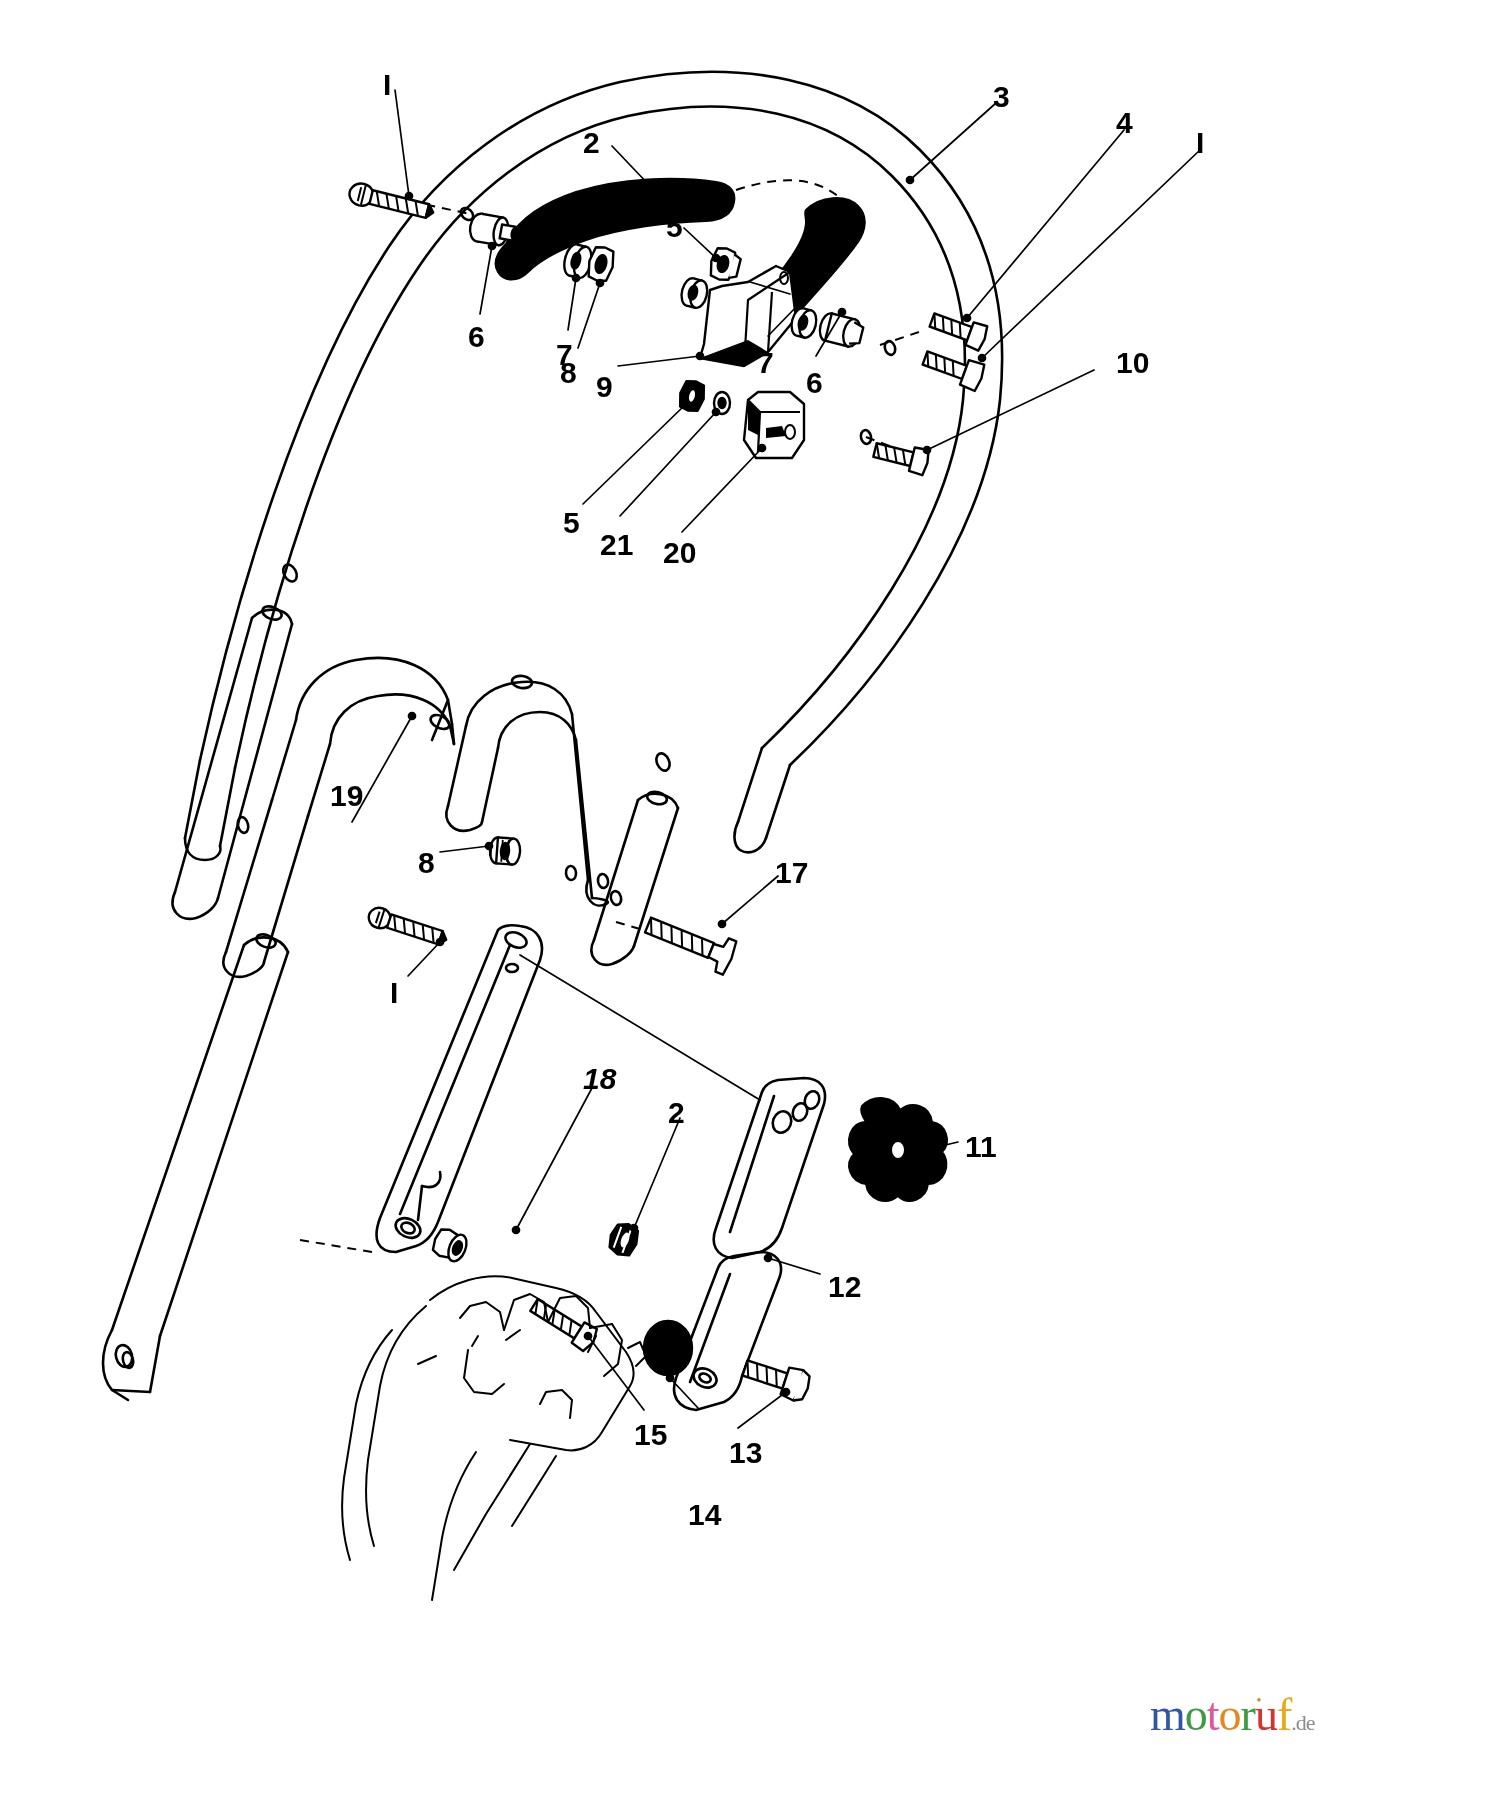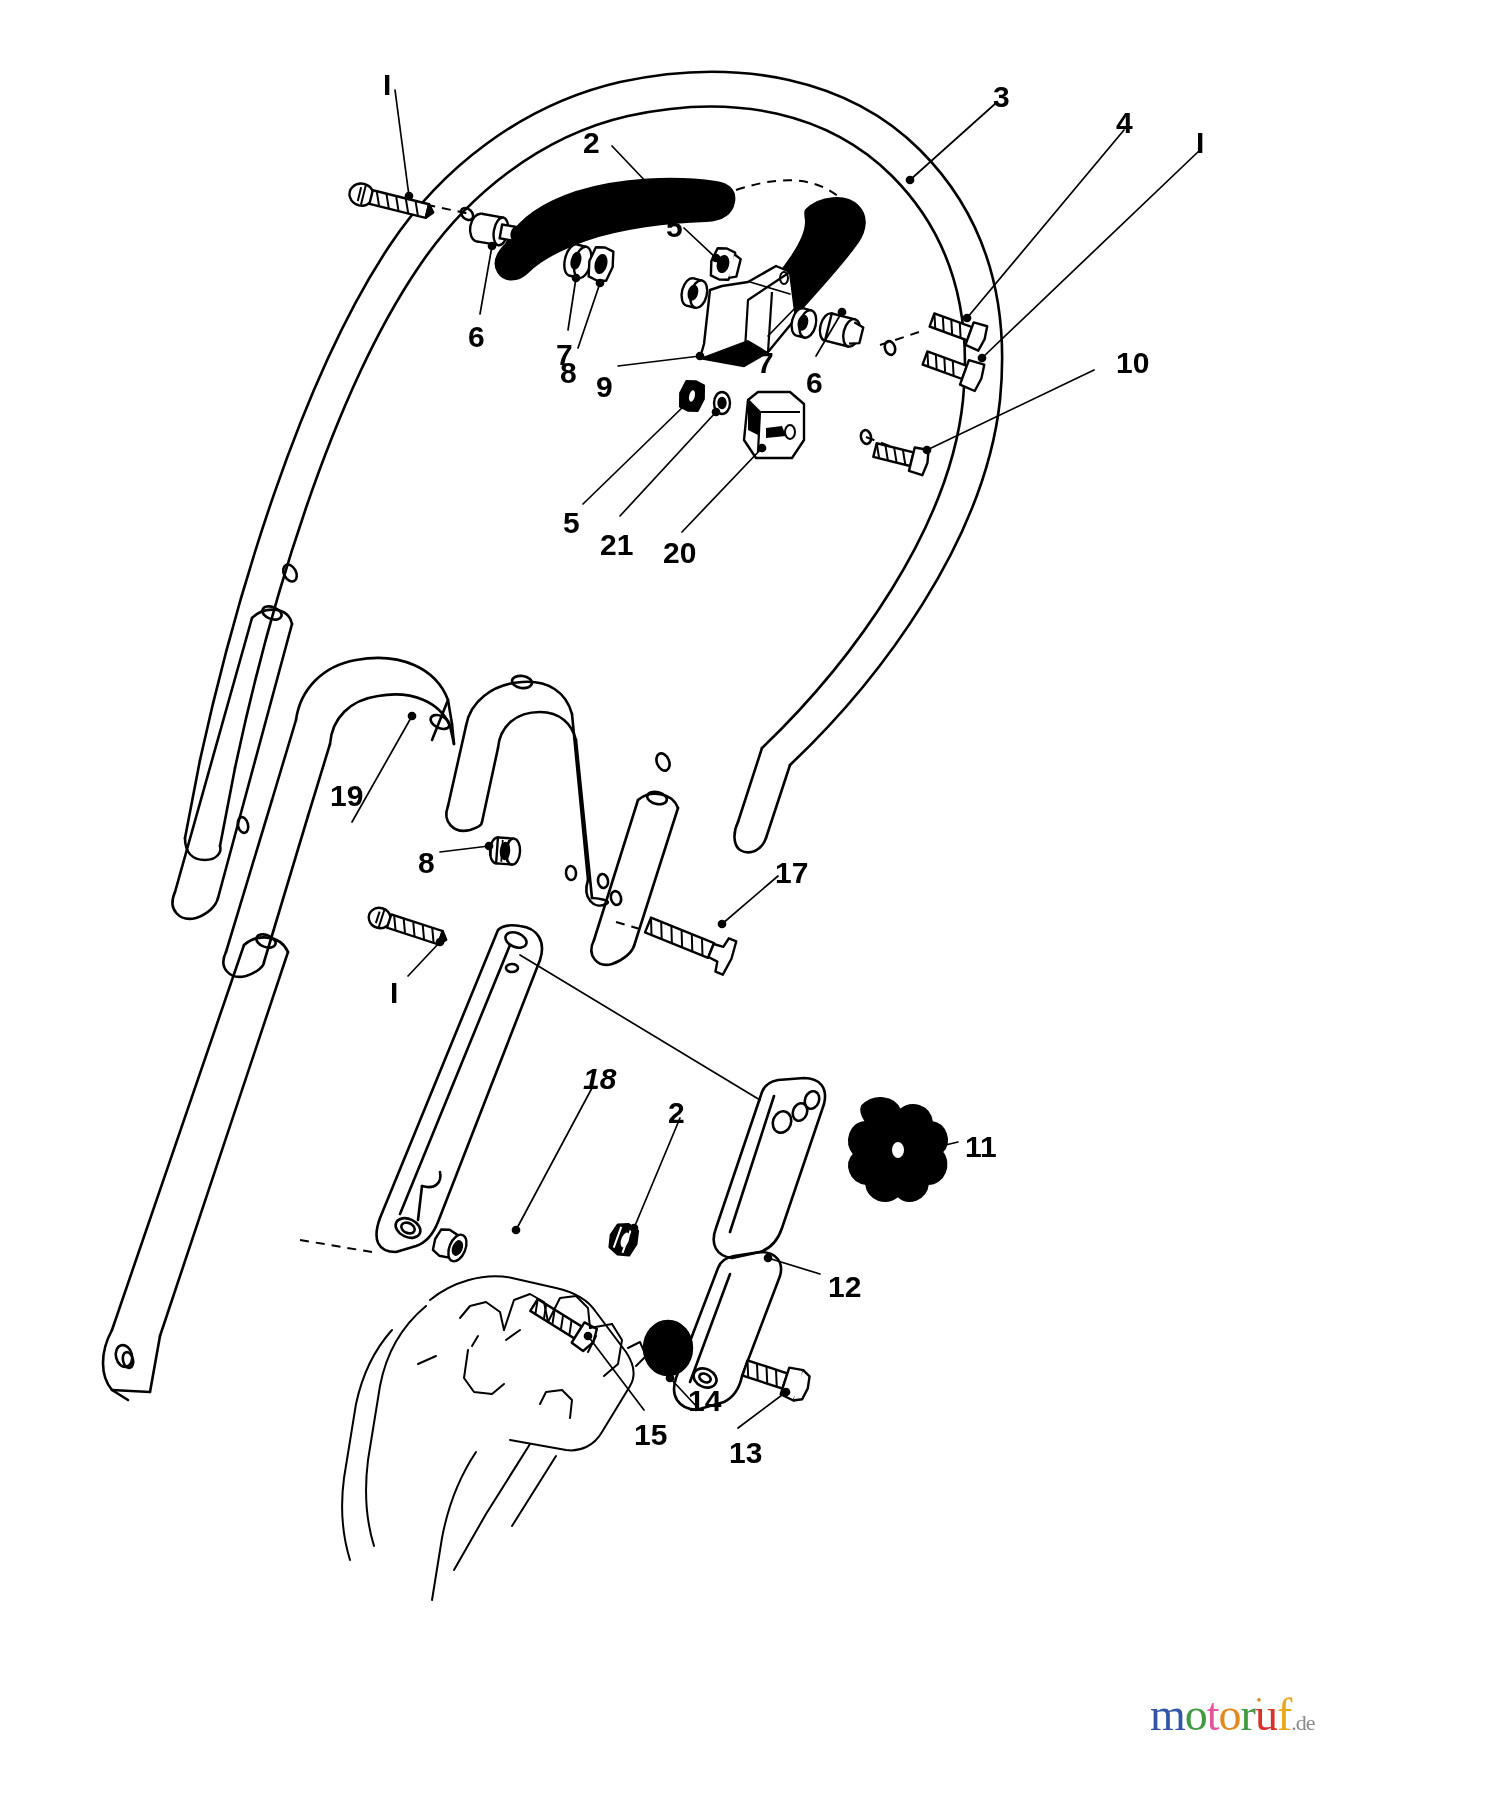--- a/index.html
+++ b/index.html
@@ -561,21 +561,21 @@
   <div class="callout-num" style="left:663px; top:538px;">20</div>
   <div class="callout-num" style="left:330px; top:781px;text-align:center;">19</div>
   <div class="callout-num" style="left:418px; top:848px;">8</div>
   <div class="callout-num" style="left:775px; top:858px;">17</div>
   <div class="callout-num" style="left:390px; top:978px;">I</div>
   <div class="callout-num" style="left:583px; top:1064px;font-style:italic;">18</div>
   <div class="callout-num" style="left:668px; top:1098px;">2</div>
   <div class="callout-num" style="left:965px; top:1132px;">11</div>
   <div class="callout-num" style="left:828px; top:1272px;">12</div>
   <div class="callout-num" style="left:634px; top:1420px;">15</div>
-  <div class="callout-num" style="left:688px; top:1386px;">14</div>
+  <div class="callout-num" style="left:688px; top:1500px;">14</div>
   <div class="callout-num" style="left:729px; top:1438px;">13</div>
 
   <div id="watermark">
     <span class="wm-l" style="color:#3355a8">m</span><span class="wm-l" style="color:#3f9a41">o</span><span class="wm-l" style="color:#e0589b">t</span><span class="wm-l" style="color:#e08a21">o</span><span class="wm-l" style="color:#3f9a41">r</span><span class="wm-l" style="color:#d6332e">u</span><span class="wm-l" style="color:#e8a81c">f</span><span class="wm-suffix">.de</span>
     <span class="wm-dot">•</span>
   </div>
 
 </div>
 
 </body></html>

